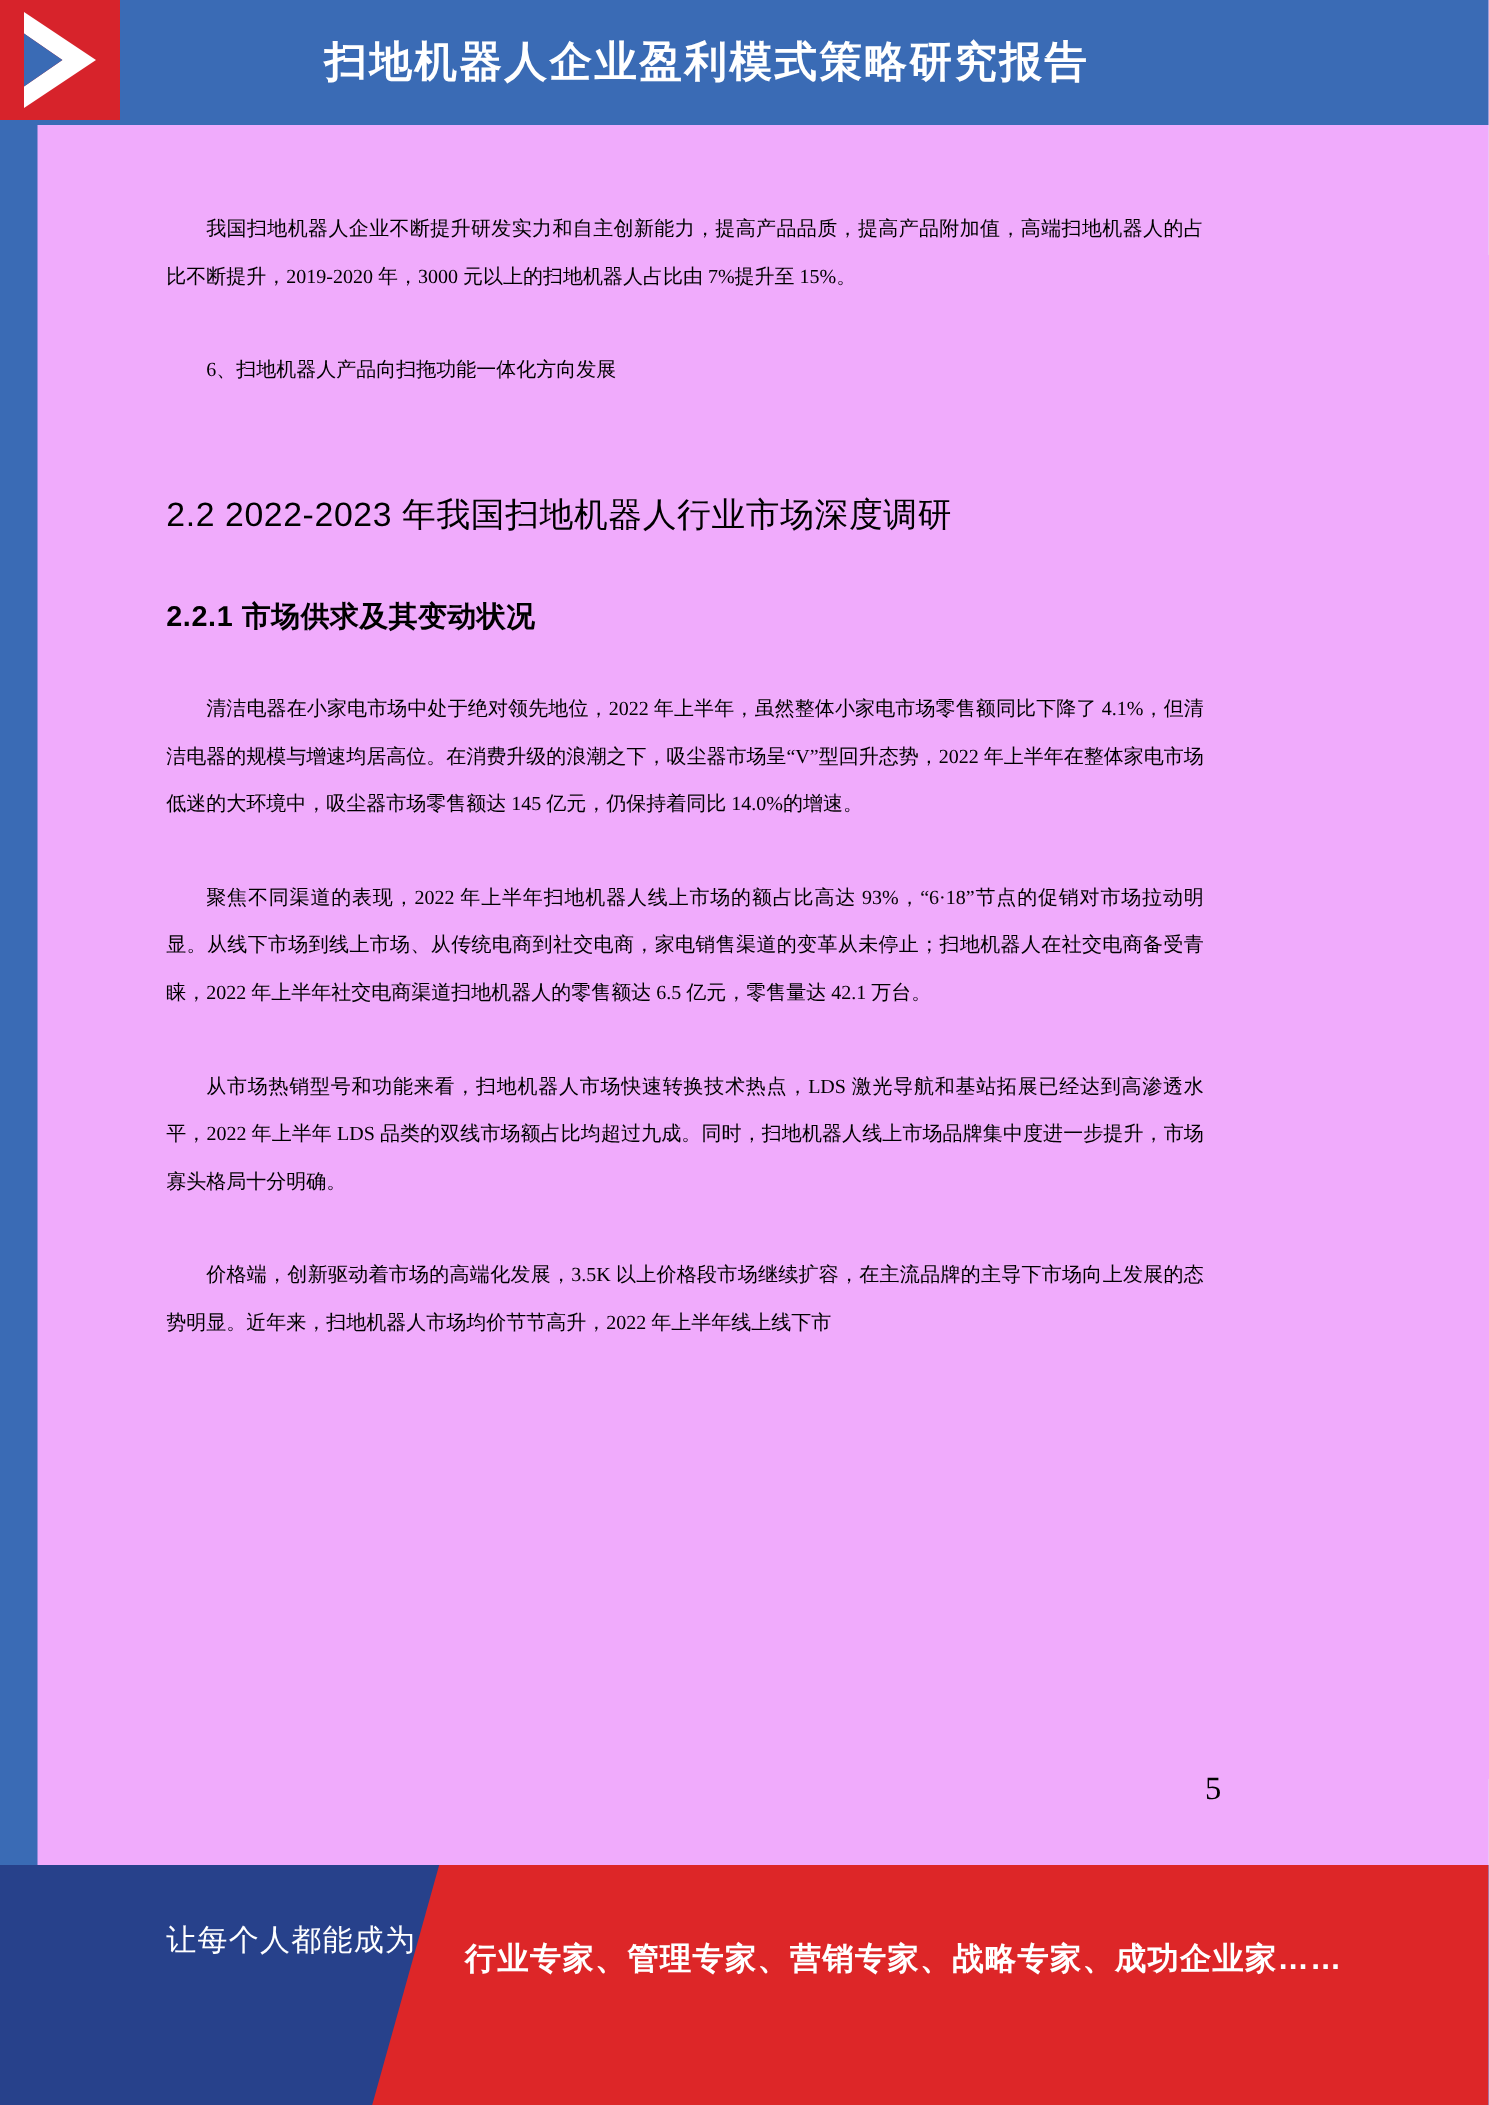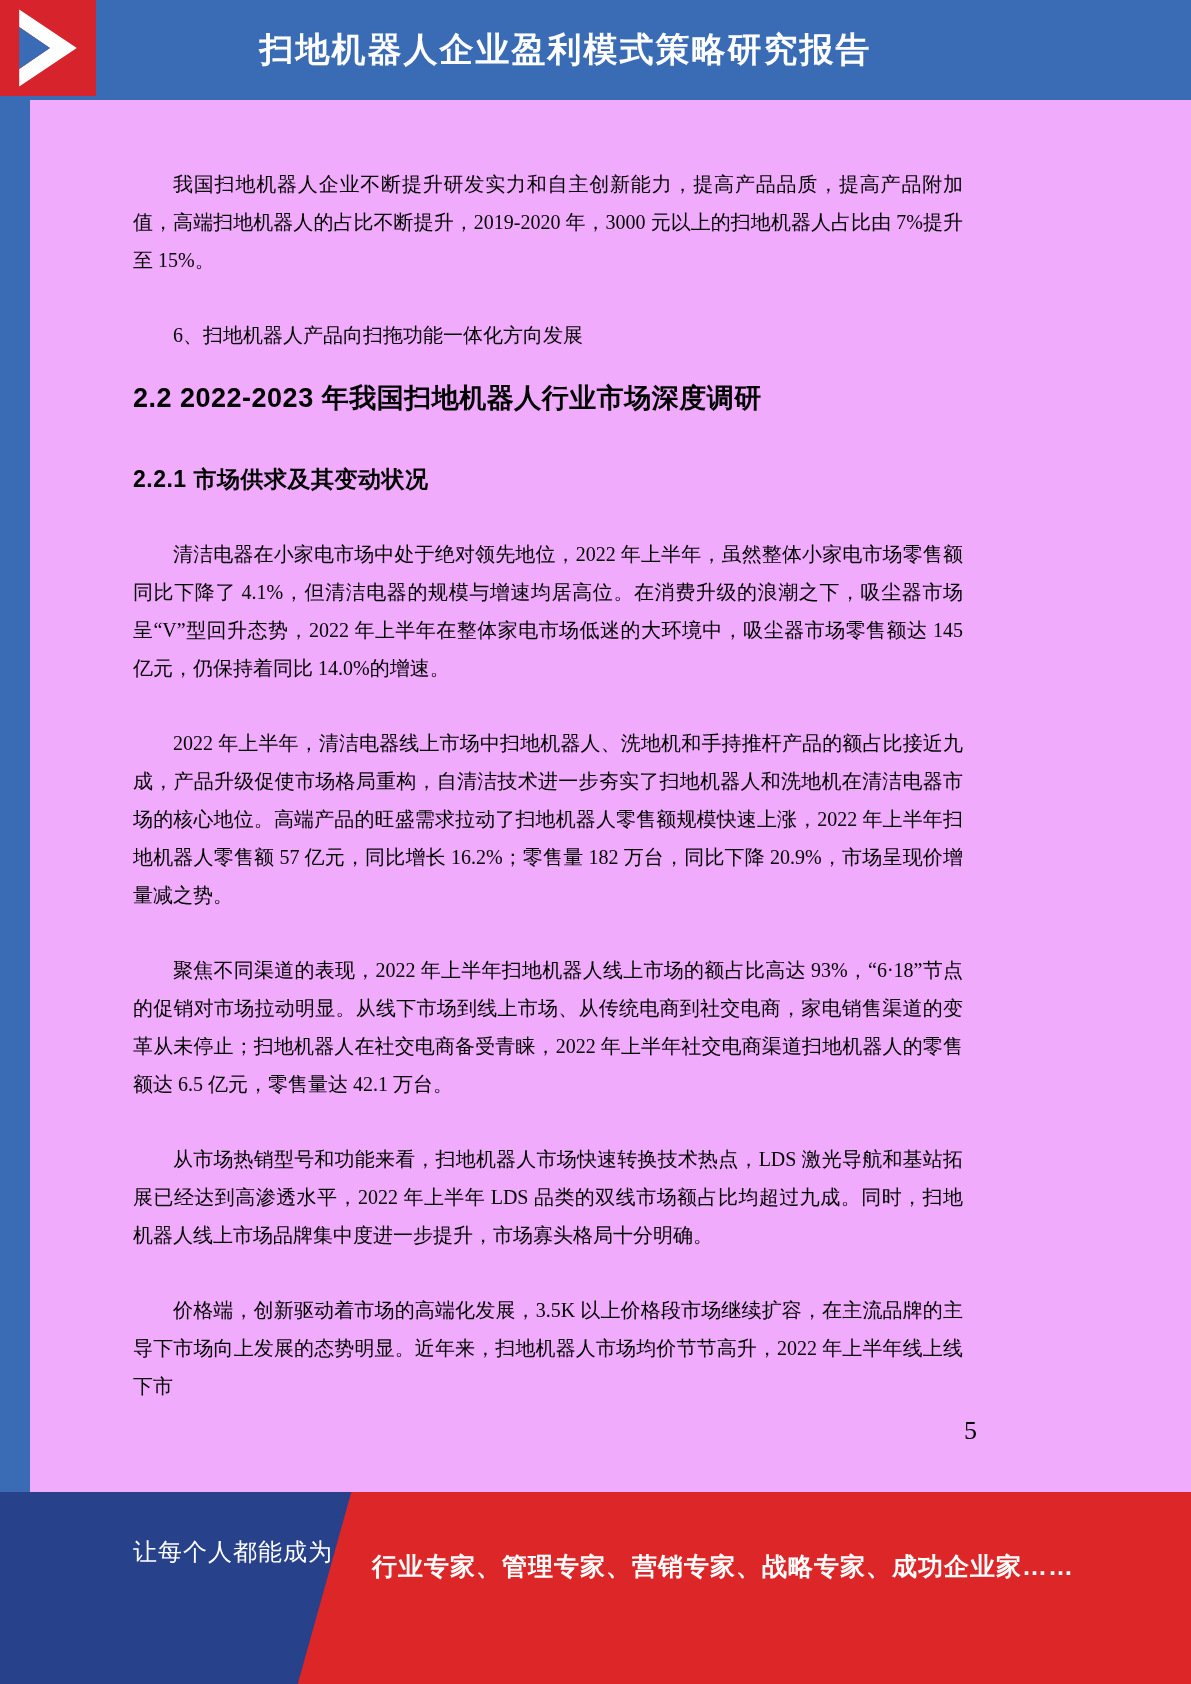--- a/index.html
+++ b/index.html
@@ -47,31 +47,31 @@
   .corner svg { display: block; width: 100%; height: 100%; }
   
   .content {
     position: absolute;
     top: 100px;
     left: 133px;
     width: 830px;
     padding-top: 28px;
   }
   .body-text {
-    font-size: 20px;
+    font-size: 16px;
     line-height: 38px;
     text-align: justify;
     text-indent: 2em;
     margin-top: 37px;
   }
   .section-heading {
-    margin-top: 24px;
+    margin-top: 76px;
     font-family: "Liberation Sans", "DejaVu Sans", sans-serif;
     font-size: 27px;
-    font-weight: 700;
+    font-weight: 400;
     line-height: 40px;
     letter-spacing: 0.5px;
   }
   .subsection-heading {
     margin-top: 42px;
     font-family: "Liberation Sans", "DejaVu Sans", sans-serif;
     font-size: 23px;
     font-weight: 700;
     line-height: 38px;
     letter-spacing: 0.5px;
@@ -135,21 +135,20 @@
   </div>
 
   <main class="content">
     <p class="body-text">我国扫地机器人企业不断提升研发实力和自主创新能力，提高产品品质，提高产品附加值，高端扫地机器人的占比不断提升，2019-2020 年，3000 元以上的扫地机器人占比由 7%提升至 15%。</p>
     <p class="body-text">6、扫地机器人产品向扫拖功能一体化方向发展</p>
 
     <h2 class="section-heading">2.2 2022-2023 年我国扫地机器人行业市场深度调研</h2>
     <h3 class="subsection-heading">2.2.1 市场供求及其变动状况</h3>
 
     <p class="body-text">清洁电器在小家电市场中处于绝对领先地位，2022 年上半年，虽然整体小家电市场零售额同比下降了 4.1%，但清洁电器的规模与增速均居高位。在消费升级的浪潮之下，吸尘器市场呈“V”型回升态势，2022 年上半年在整体家电市场低迷的大环境中，吸尘器市场零售额达 145 亿元，仍保持着同比 14.0%的增速。</p>
-    <p class="body-text">2022 年上半年，清洁电器线上市场中扫地机器人、洗地机和手持推杆产品的额占比接近九成，产品升级促使市场格局重构，自清洁技术进一步夯实了扫地机器人和洗地机在清洁电器市场的核心地位。高端产品的旺盛需求拉动了扫地机器人零售额规模快速上涨，2022 年上半年扫地机器人零售额 57 亿元，同比增长 16.2%；零售量 182 万台，同比下降 20.9%，市场呈现价增量减之势。</p>
     <p class="body-text">聚焦不同渠道的表现，2022 年上半年扫地机器人线上市场的额占比高达 93%，“6·18”节点的促销对市场拉动明显。从线下市场到线上市场、从传统电商到社交电商，家电销售渠道的变革从未停止；扫地机器人在社交电商备受青睐，2022 年上半年社交电商渠道扫地机器人的零售额达 6.5 亿元，零售量达 42.1 万台。</p>
     <p class="body-text">从市场热销型号和功能来看，扫地机器人市场快速转换技术热点，LDS 激光导航和基站拓展已经达到高渗透水平，2022 年上半年 LDS 品类的双线市场额占比均超过九成。同时，扫地机器人线上市场品牌集中度进一步提升，市场寡头格局十分明确。</p>
     <p class="body-text">价格端，创新驱动着市场的高端化发展，3.5K 以上价格段市场继续扩容，在主流品牌的主导下市场向上发展的态势明显。近年来，扫地机器人市场均价节节高升，2022 年上半年线上线下市</p>
   </main>
 
   <div class="page-number">5</div>
 
   <footer class="footer">
     <div class="footer-red"></div>
     <div class="footer-left">让每个人都能成为</div>

